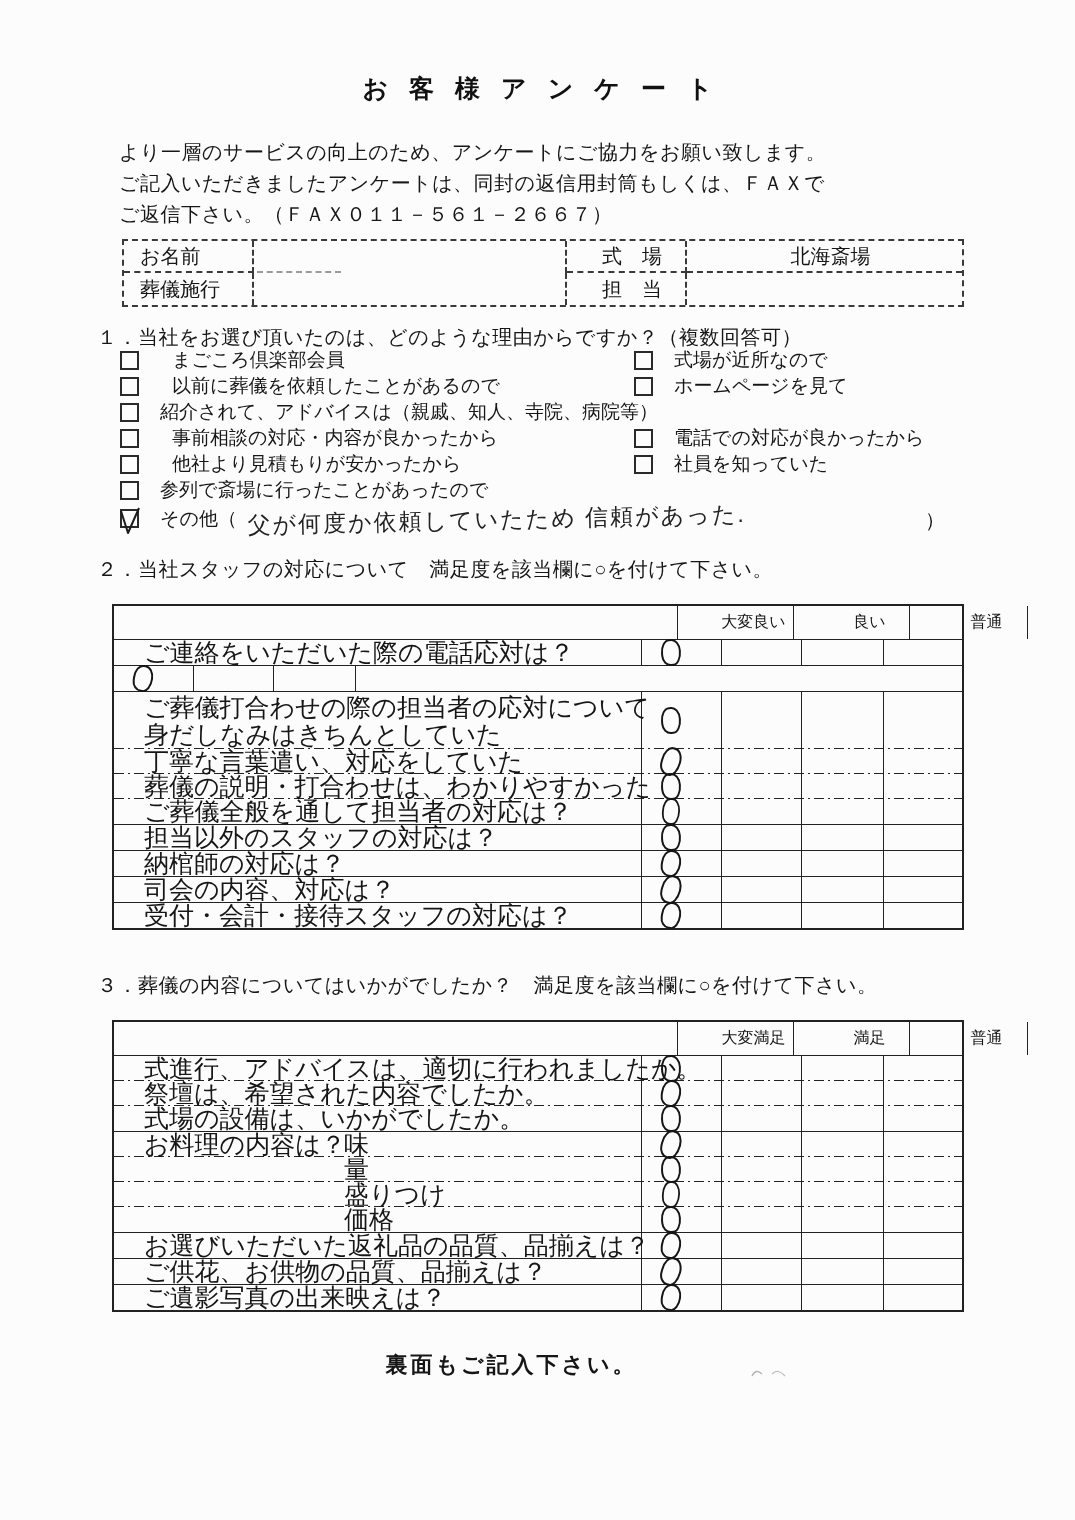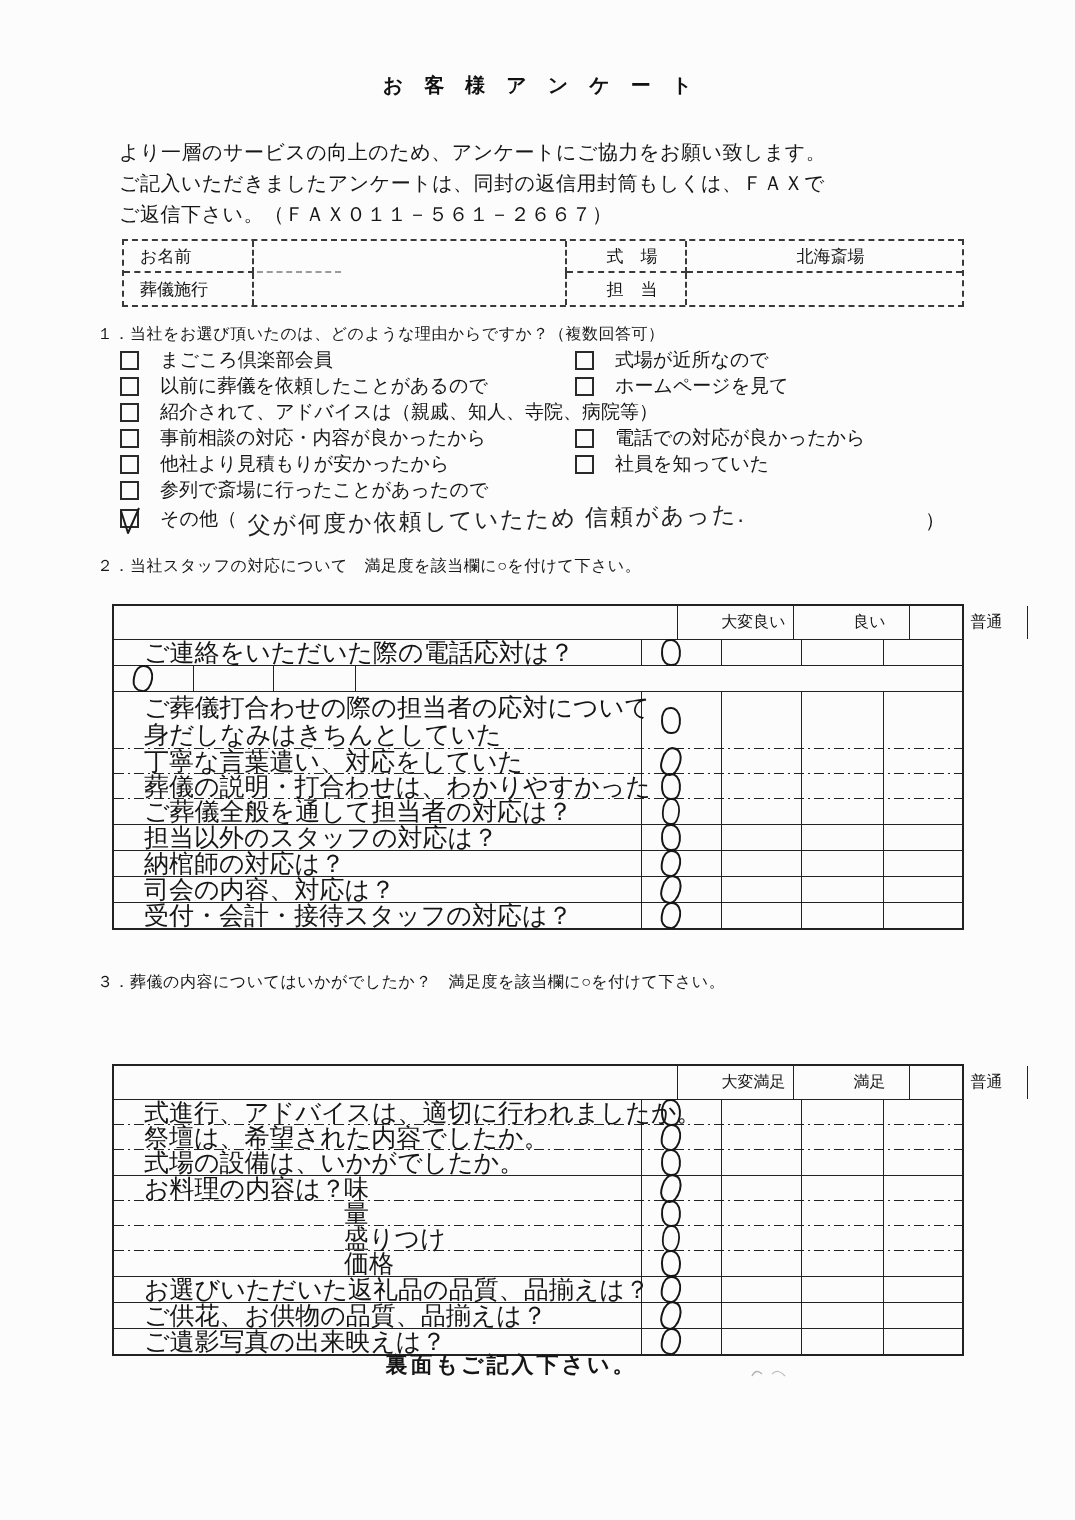--- a/index.html
+++ b/index.html
@@ -2,45 +2,45 @@
 <html><head>
 <meta charset="utf-8">
 <style>
   html,body { margin:0; padding:0; background:#ffffff; }
   .doc {
     position:relative; width:1075px; height:1520px; background:#fcfcfc;
     font-family:"Liberation Sans","DejaVu Sans",sans-serif; color:#161616; overflow:hidden;
   }
   .title {
     position:absolute; top:72px; left:0; right:0; margin:0; text-align:center;
-    font-size:20px; font-weight:bold; letter-spacing:21px; padding-left:21px; color:#111;
+    font-size:25px; font-weight:bold; letter-spacing:21px; padding-left:21px; color:#111;
   }
   .intro { position:absolute; left:119px; top:137px; font-size:20px; line-height:31px; letter-spacing:0.5px; }
 
   
   .infobox {
     position:absolute; left:122px; top:239px; width:838px; height:64px;
     display:grid; grid-template-columns:130px 313px 120px 275px; grid-template-rows:32px 32px;
-    border:2.5px dashed #3a3a3a; font-size:17px;
+    border:2.5px dashed #3a3a3a; font-size:20px;
   }
   .ib-cell { display:flex; align-items:center; padding-left:16px; box-sizing:border-box; }
   .ib-cell.c { justify-content:center; padding-left:12px;font-family:Liberation Mono, monospace; }
   .bb { border-bottom:2px dashed #3a3a3a; }
   .br { border-right:2px dashed #3a3a3a; }
   .frag { position:absolute; left:133px; top:30px; width:84px; height:0; border-bottom:2px dashed #9a9a9a; }
 
   
-  .qhead { position:absolute; left:97px; font-size:16px; letter-spacing:0.5px; }
+  .qhead { position:absolute; left:97px; font-size:20px; letter-spacing:0.5px; }
 
   
   .q1opts { position:absolute; left:120px; top:347px; width:880px; }
   .opt-row { display:flex; height:26px; align-items:center; position:relative; }
   .opt-row.other { height:32px; align-items:flex-start; }
   .opt { display:flex; align-items:center; }
-  .opt.left { width:455px; flex:none; }
+  .opt.left { width:514px; flex:none;gap:12px; }
   .opt-label { font-size:19px; white-space:nowrap; }
   .cb { position:relative; flex:none; width:15px; height:15px; border:2px solid #2a2a2a; margin-right:21px; background:transparent; }
   .cb svg { position:absolute; left:-4px; top:-5px; overflow:visible; }
   .hw {
     font-size:23px; white-space:nowrap; letter-spacing:2px; color:#222;
     transform:rotate(-1.3deg) translateY(7px); transform-origin:left top; display:inline-block; margin-left:10px;
   }
   .hw-close { position:absolute; left:805px; top:4px; font-size:20px; }
 
   
@@ -270,21 +270,21 @@
           <span class="mark"></span>
         </div>
         <div class="cr rate-cell"></div>
         <div class="cr c3 rate-cell"></div>
         <div class="cr c4 rate-cell"></div>
     </div>
   </div>
 
   <div class="qhead" style="top:972px;">３．葬儀の内容についてはいかがでしたか？　満足度を該当欄に○を付けて下さい。</div>
 
-  <div class="rtable" style="top:1064px;">
+  <div class="rtable" style="top:1020px;">
     <div class="trow hd">
       <div class="cl ch"></div>
       <div class="cr ch">大変満足</div>
       <div class="cr ch">満足</div>
       <div class="cr c3 ch">普通</div>
       <div class="cr c4 ch">不満</div>
     </div>
     <div class="trow dd">
       <div class="cl">式進行、アドバイスは、適切に行われましたか。</div>
       <div class="cr rate-cell">

